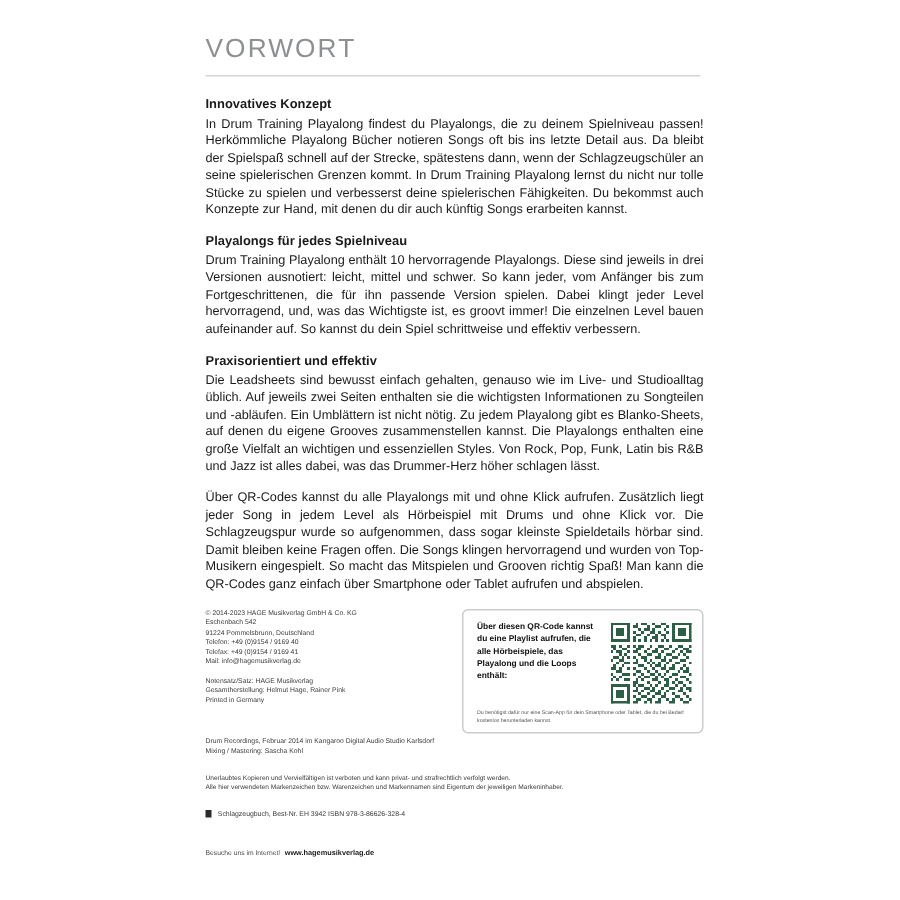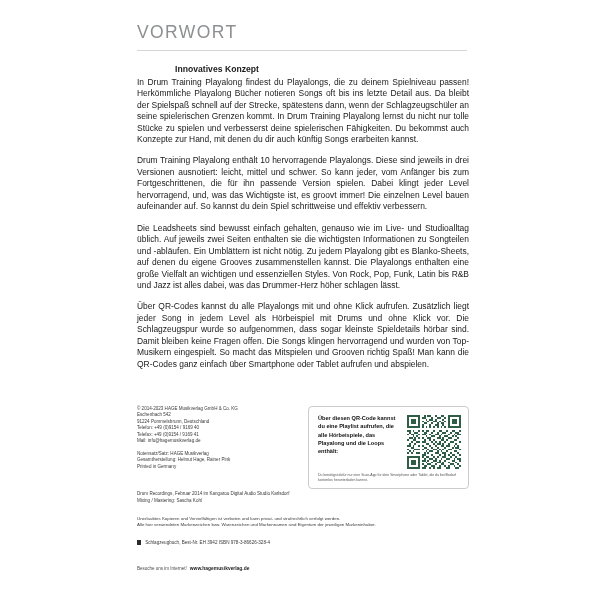--- a/index.html
+++ b/index.html
@@ -30,21 +30,20 @@
 
   
   .content { position:absolute; left:137px; top:64px; width:332px; }
   .sec { margin-bottom:9.5px; }
   .sec-title {
     font-size:8.6px;
     font-weight:bold;
     color:#1a1a1a;
     margin-bottom:2.5px;
     letter-spacing:0.02px;
-    margin-left:38px;
   }
   .sec-body {
     font-size:8.45px;
     line-height:11.55px;
     text-align:justify;
     color:#1a1a1a;
     hyphens:none;
   }
 
   
@@ -109,24 +108,26 @@
   </div>
 
   <div class="content">
 
     <div class="sec">
       <div class="sec-title">Innovatives Konzept</div>
       <div class="sec-body">In Drum Training Playalong findest du Playalongs, die zu deinem Spielniveau passen! Herkömmliche Playalong Bücher notieren Songs oft bis ins letzte Detail aus. Da bleibt der Spielspaß schnell auf der Strecke, spätestens dann, wenn der Schlagzeugschüler an seine spielerischen Grenzen kommt. In Drum Training Playalong lernst du nicht nur tolle Stücke zu spielen und verbesserst deine spielerischen Fähigkeiten. Du bekommst auch Konzepte zur Hand, mit denen du dir auch künftig Songs erarbeiten kannst.</div>
     </div>
 
     <div class="sec">
+      <div class="sec-title">Playalongs für jedes Spielniveau</div>
       <div class="sec-body">Drum Training Playalong enthält 10 hervorragende Playalongs. Diese sind jeweils in drei Versionen ausnotiert: leicht, mittel und schwer. So kann jeder, vom Anfänger bis zum Fortgeschrittenen, die für ihn passende Version spielen. Dabei klingt jeder Level hervorragend, und, was das Wichtigste ist, es groovt immer! Die einzelnen Level bauen aufeinander auf. So kannst du dein Spiel schrittweise und effektiv verbessern.</div>
     </div>
 
     <div class="sec">
+      <div class="sec-title">Praxisorientiert und effektiv</div>
       <div class="sec-body">Die Leadsheets sind bewusst einfach gehalten, genauso wie im Live- und Studioalltag üblich. Auf jeweils zwei Seiten enthalten sie die wichtigsten Informationen zu Songteilen und -abläufen. Ein Umblättern ist nicht nötig. Zu jedem Playalong gibt es Blanko-Sheets, auf denen du eigene Grooves zusammenstellen kannst. Die Playalongs enthalten eine große Vielfalt an wichtigen und essenziellen Styles. Von Rock, Pop, Funk, Latin bis R&amp;B und Jazz ist alles dabei, was das Drummer-Herz höher schlagen lässt.</div>
     </div>
 
     <div class="sec">
       <div class="sec-body">Über QR-Codes kannst du alle Playalongs mit und ohne Klick aufrufen. Zusätzlich liegt jeder Song in jedem Level als Hörbeispiel mit Drums und ohne Klick vor. Die Schlagzeugspur wurde so aufgenommen, dass sogar kleinste Spieldetails hörbar sind. Damit bleiben keine Fragen offen. Die Songs klingen hervorragend und wurden von Top-Musikern eingespielt. So macht das Mitspielen und Grooven richtig Spaß! Man kann die QR-Codes ganz einfach über Smartphone oder Tablet aufrufen und abspielen.</div>
     </div>
 
   </div>
 
   <div class="imprint">

